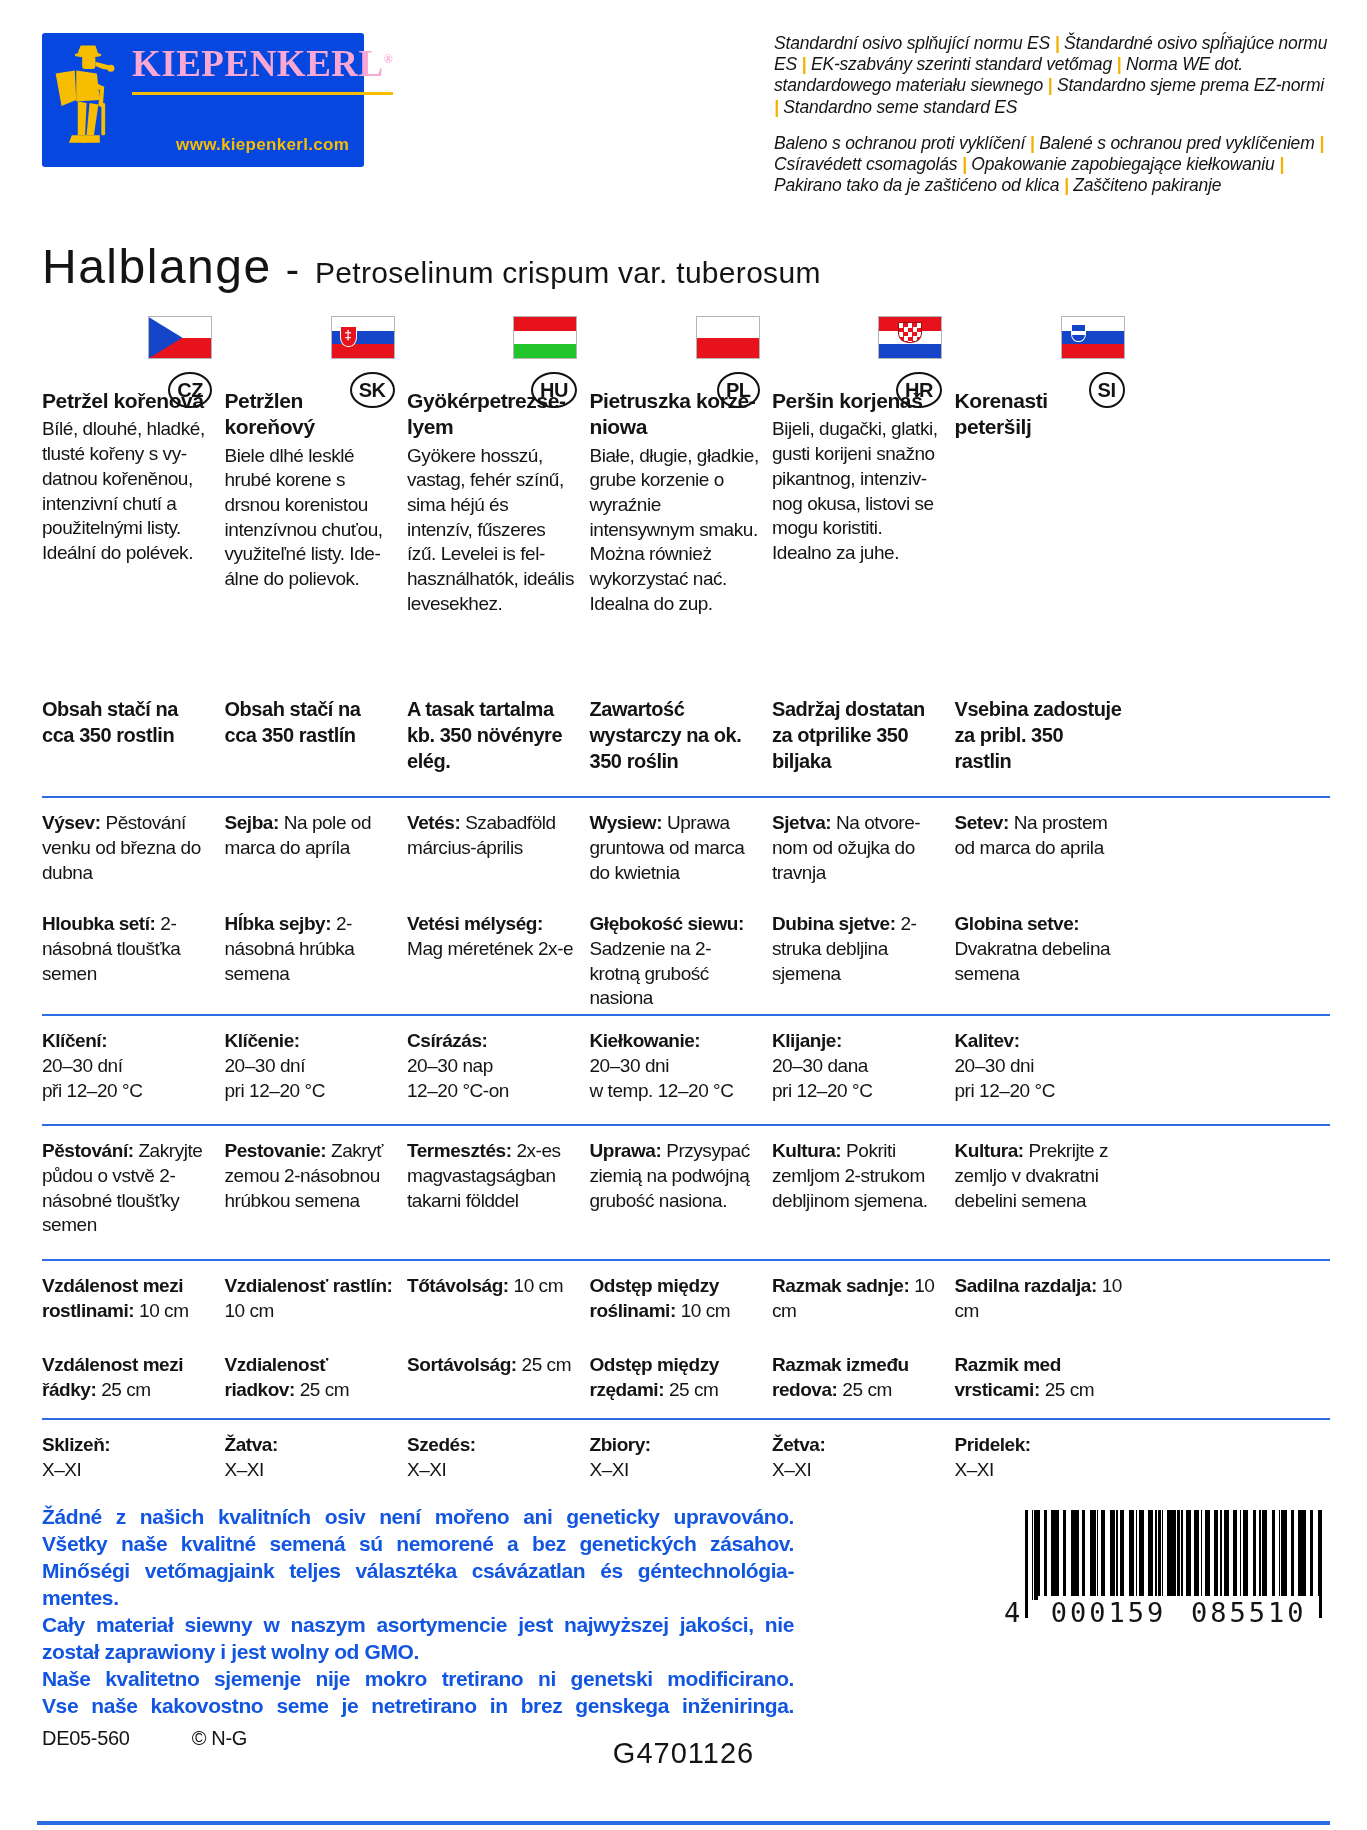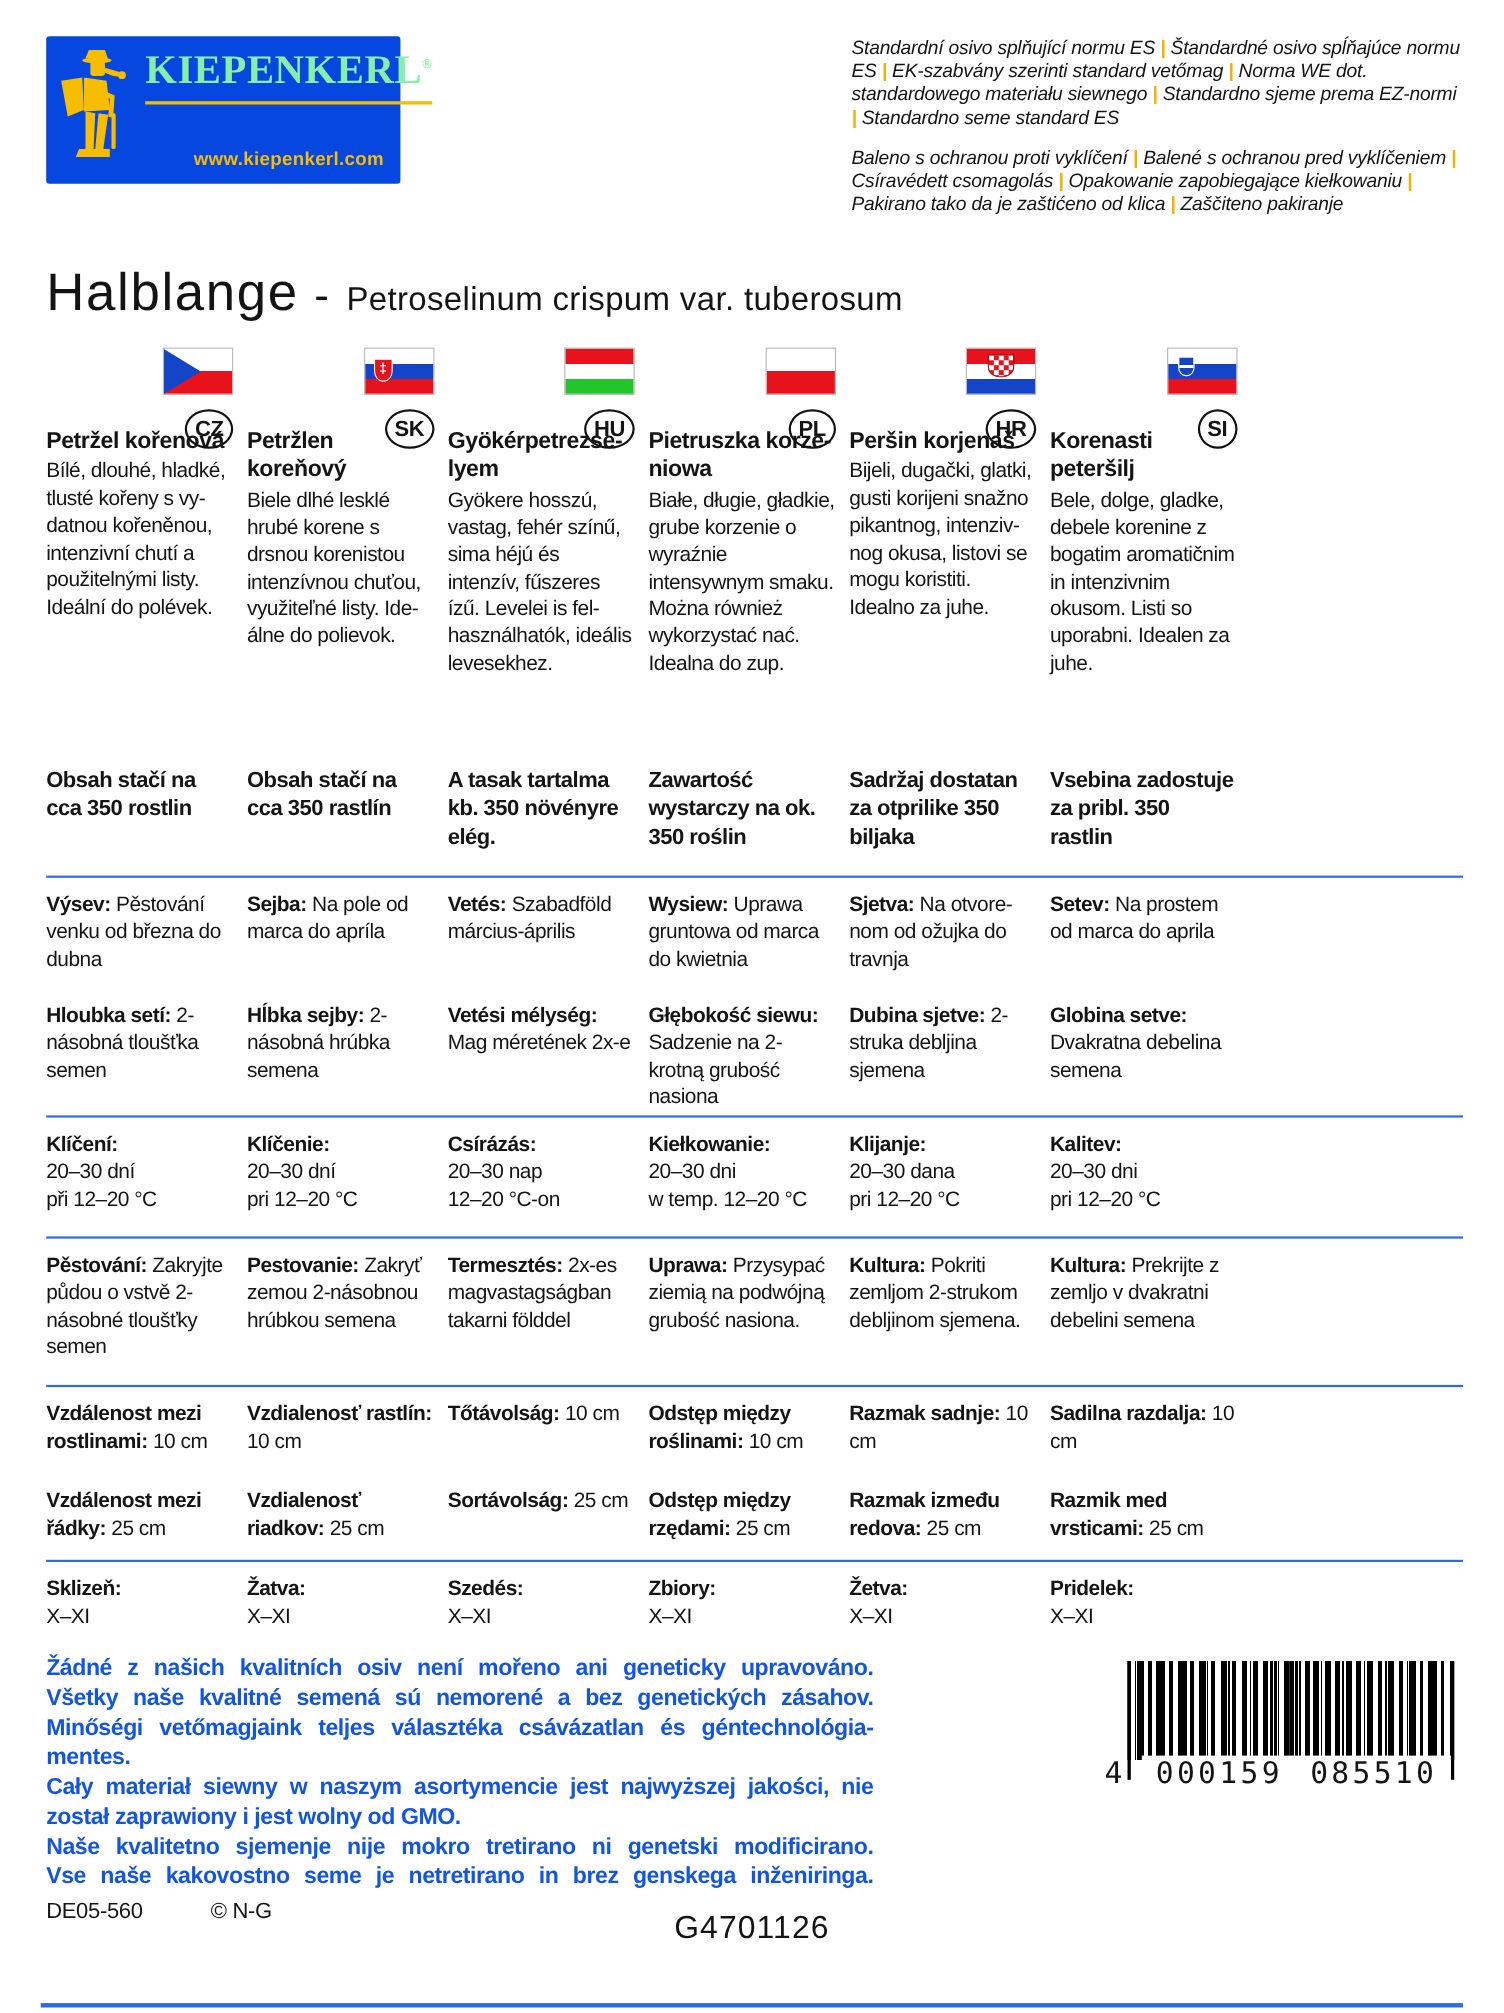--- a/index.html
+++ b/index.html
@@ -4,21 +4,21 @@
 <style>
   html,body{margin:0;padding:0;background:#fff;color:#141414;}
   .page{position:relative;width:1367px;height:1830px;background:#fff;overflow:hidden;
         font-family:"Liberation Sans",sans-serif;}
   
   .top{display:flex;padding:33px 37px 0 42px;}
   .logo-box{width:322px;height:134px;background:#0647df;border-radius:3px;display:flex;
             align-items:center;padding:6px 14px 6px 10px;box-sizing:border-box;flex-shrink:0;}
   .mascot{flex-shrink:0;margin-right:2px;}
   .logo-right{flex:1;display:flex;flex-direction:column;align-items:center;}
-  .brand{font-family:"Liberation Serif",serif;font-weight:bold;font-size:37px;color:#86efac;
+  .brand{font-family:"Liberation Serif",serif;font-weight:bold;font-size:37px;color:#f9a8d4;
          letter-spacing:.5px;white-space:nowrap;line-height:1;}
   .brand sup{font-size:12px;vertical-align:super;}
   .brand-rule{width:100%;height:3px;background:#f7bd00;margin:10px 0 7px 0;}
   .site{font-size:17px;font-weight:bold;color:#f7bd00;letter-spacing:.3px;margin-top:33px;}
   .standards{margin-left:auto;width:556px;font-style:italic;font-size:17.5px;line-height:1.21;
              letter-spacing:-0.2px;padding-top:0;}
   .standards p{margin:0 0 15px 0;}
   .pipe{color:#f2b200;font-weight:bold;font-style:italic;}
   
   .title{padding:28px 37px 0 42px;display:flex;align-items:baseline;white-space:nowrap;}
@@ -198,21 +198,20 @@
       </div>
       <div class="cell">
         <div class="flag-row">
           <span class="flag f-si">
               <i class="si-cr"></i>
             </span>
           <span class="ccode">SI</span>
         </div>
         <div class="nb">
           <h2 class="vname">Korenasti peteršilj</h2>
-          <p class="vdesc">Bele, dolge, gladke, debele korenine z bogatim aromatič­nim in intenzivnim okusom. Listi so uporabni. Idealen za juhe.</p>
         </div>
         <p class="vcontent">Vsebina zados­tuje za pribl. 350 rastlin</p>
       </div>
     </div>
 
     <div class="band band-sow rule">
       <div class="cell">
         <p class="sowp"><span class="lbl">Výsev:</span> <span>Pěstování venku od března do dubna</span></p>
         <p><span class="lbl">Hloubka setí:</span> <span>2-násobná tloušťka semen</span></p>
       </div>

